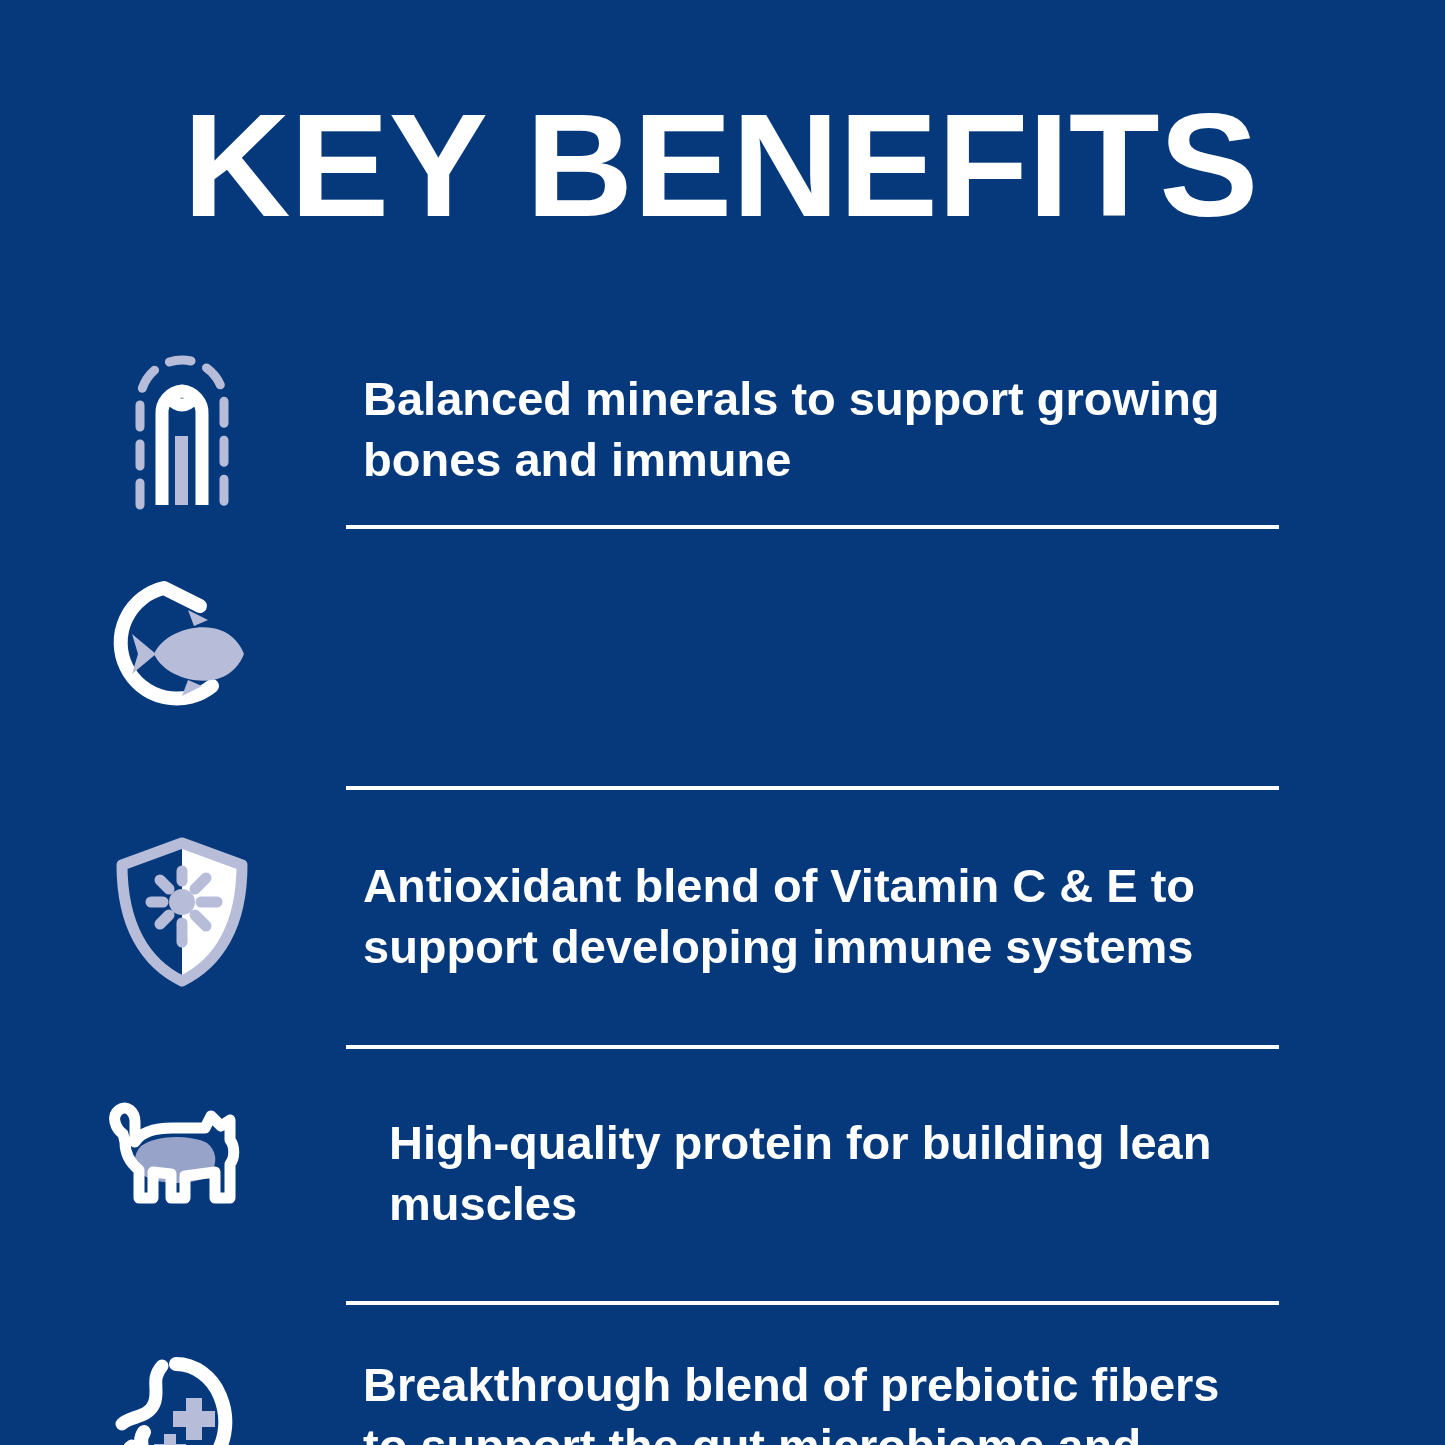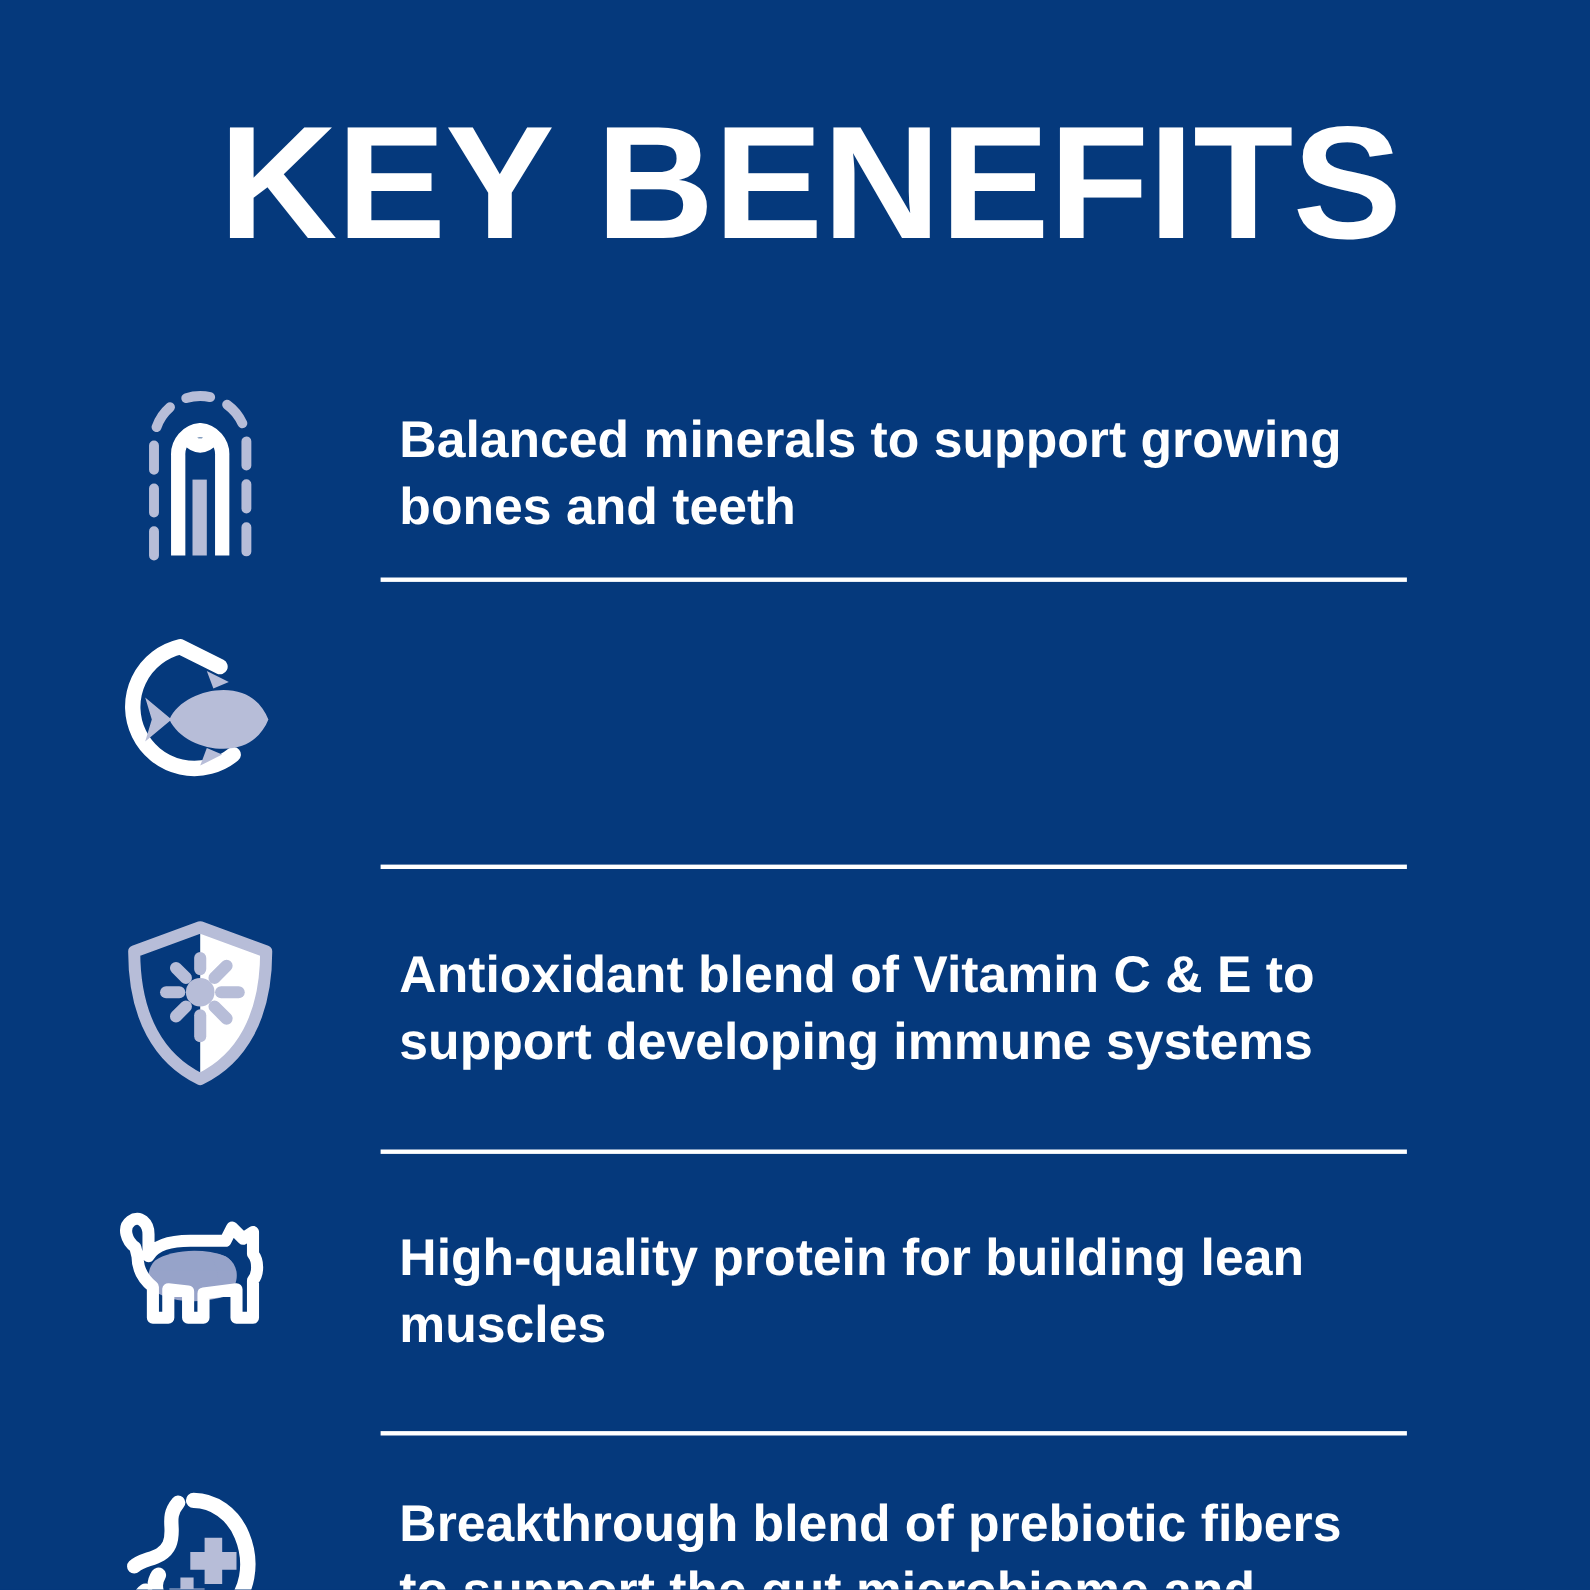--- a/index.html
+++ b/index.html
@@ -20,21 +20,21 @@
   .panel {
     position:relative;
     width:1445px;
     height:1445px;
     background:#05397C;
   }
 
   
   .title-wrap {
     position:absolute;
-    left:199px;
+    left:183px;
     top:96px;
     width:1100px;
     height:140px;
   }
 
   .title {
     color:#FFFFFF;
     font-family:"Liberation Sans Narrow","Liberation Sans", sans-serif;
     font-weight:bold;
     font-size:146px;
@@ -109,21 +109,21 @@
   .r2 { height:190px; margin-top:42px; }
   .r2 .text-cell { padding-top:33px; }
 
   .d2 { margin-top:28px; }
 
   .r3 { height:180px; margin-top:42px; }
   .r3 .text-cell { padding-top:26px; }
 
   .d3 { margin-top:36px; }
 
-  .r4 { height:175px; margin-top:42px; }
+  .r4 { height:175px; margin-top:42px;gap:26px; }
   .r4 .text-cell { padding-top:24px; }
 
   .d4 { margin-top:38px; }
 
   .r5 { height:200px; margin-top:44px; }
   .r5 .text-cell { padding-top:8px; }
 
 </style>
 </head>
 <body>
@@ -143,21 +143,21 @@
           <path d="M33 165 L33 62 A42 42 0 0 1 75 20 A42 42 0 0 1 117 62 L117 165" fill="none" stroke="#B7BDD8" stroke-width="9" stroke-linecap="round" stroke-dasharray="22 17"></path>
 
           <path d="M55 165 L55 74 A22 22 0 0 1 75 51 A22 22 0 0 1 95 74 L95 165" fill="none" stroke="#FFFFFF" stroke-width="13" stroke-linecap="butt" stroke-linejoin="round"></path>
 
           <path d="M63 58 Q75 72 87 58" fill="none" stroke="#FFFFFF" stroke-width="13" stroke-linecap="round"></path>
 
           <rect x="68" y="96" width="13" height="69" fill="#B7BDD8"></rect>
         </svg>
       </div>
       <div class="text-cell">
-        <div class="benefit-text">Balanced minerals to support growing bones and teeth</div>
+        <div class="benefit-text">Balanced minerals to support growing bones and immune</div>
       </div>
     </div>
 
     <div class="divider-row d1">
       <div class="divider"></div>
     </div>
 
     <div class="benefit-row r2">
       <div class="icon-cell">
         <svg width="160" height="160" viewBox="0 0 160 160" aria-hidden="true">

